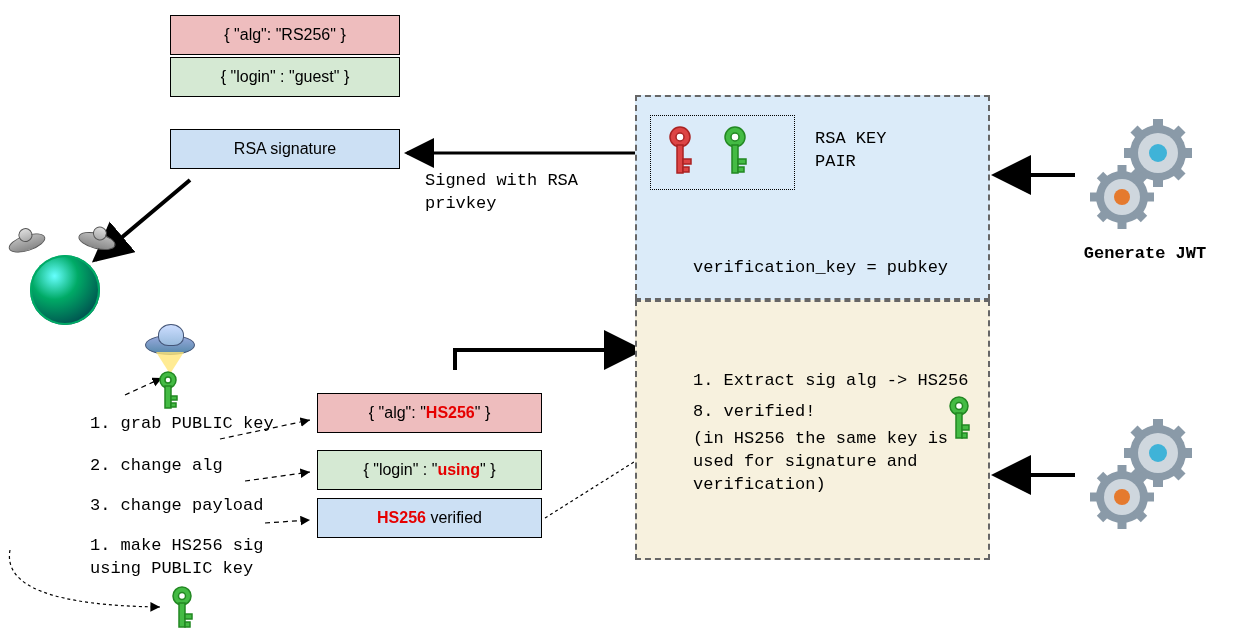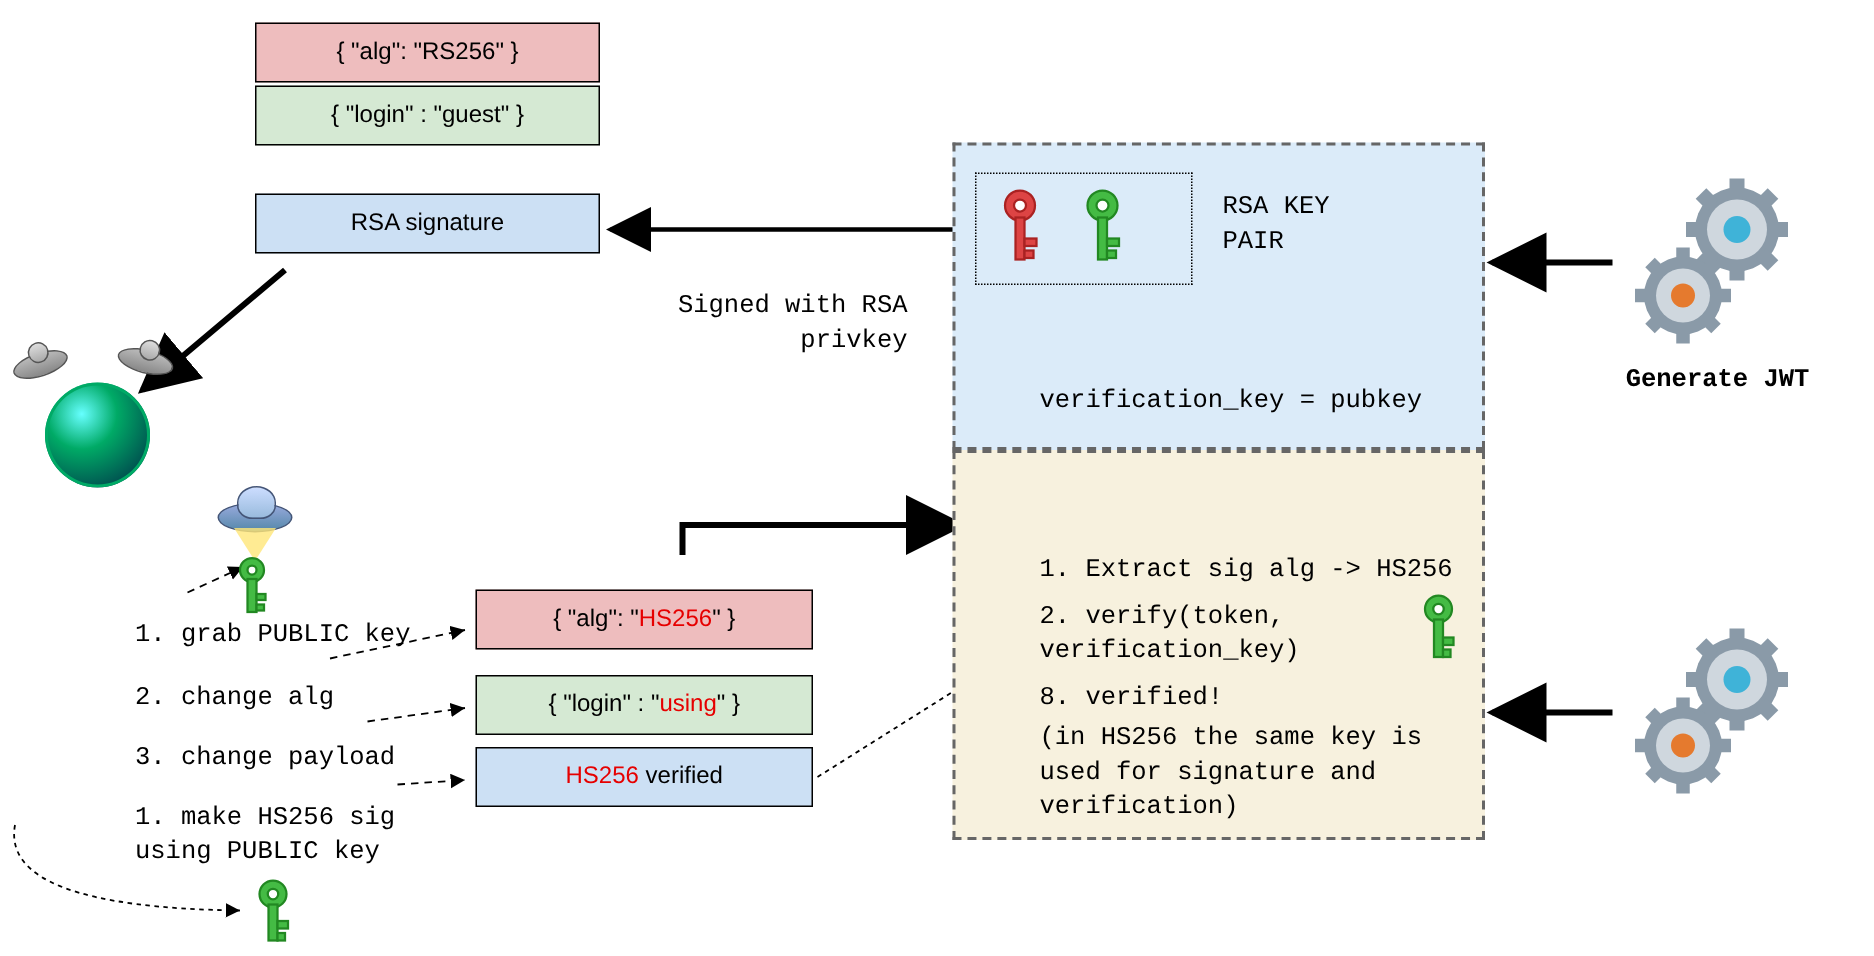--- a/index.html
+++ b/index.html
@@ -16,21 +16,21 @@
   .box {
     position: absolute;
     border: 1px solid #000;
     text-align: center;
     padding: 10px 4px;
     box-sizing: border-box;
   }
   .hdr   { background: #eebdbe; }  
   .pay   { background: #d5e9d3; }  
   .sig   { background: #cce0f4; }  
-  .red   { color: #e60000; }
+  .red   { color: #e60000; font-weight: bold; }
 
   
   .panel {
     position: absolute;
     border: 2px dashed #666;
     box-sizing: border-box;
   }
   .p-blue  { background: #dbebf9; }
   .p-beige { background: #f7f1de; }
 
@@ -132,21 +132,21 @@
 <div class="box hdr" style="left:170px;top:15px;width:230px;">
   <span>{ "alg": "RS256" }</span>
 </div>
 <div class="box pay" style="left:170px;top:57px;width:230px;">
   <span>{ "login" : "guest" }</span>
 </div>
 <div class="box sig" style="left:170px;top:129px;width:230px;">
   <span>RSA signature</span>
 </div>
 
-<div class="txt" style="left:425px;top:170px;width:180px;text-align:right;margin-top:24px;">
+<div class="txt" style="left:425px;top:170px;width:180px;text-align:left;">
   <span>Signed with RSA privkey</span>
 </div>
 
 <div class="panel p-blue" style="left:635px;top:95px;width:355px;height:205px;"></div>
 <div class="panel p-beige" style="left:635px;top:300px;width:355px;height:260px;"></div>
 
 <div class="keygroup" style="left:650px;top:115px;width:145px;height:75px;"></div>
 
 <div class="key-icon" style="left:665px;top:125px;">
   <svg width="30" height="55">
@@ -171,21 +171,20 @@
       </svg>
 </div>
 
 <div class="txt" style="left:815px;top:128px;width:130px;white-space:pre-line;">RSA KEY
 PAIR</div>
 
 <div class="txt" style="left:693px;top:257px;">verification_key = pubkey</div>
 
 <div class="txt" style="left:693px;top:370px;width:280px;">
   <div>1. Extract sig alg -&gt; HS256</div>
-  <div style="margin-top:8px;">2. verify(token, verification_key)</div>
   <div style="margin-top:8px;">8. verified!</div>
   <div style="margin-top:4px;">(in HS256 the same key is used for signature and verification)</div>
 </div>
 
 <div class="key-icon" style="left:945px;top:395px;">
   <svg width="28" height="50">
         <g fill="#4b4" stroke="#282" stroke-width="1.5">
     <circle cx="14" cy="11" r="9"></circle>
           <circle cx="14" cy="11" r="3.5" fill="#fff"></circle>
     <rect x="11" y="18" width="6" height="25"></rect>

